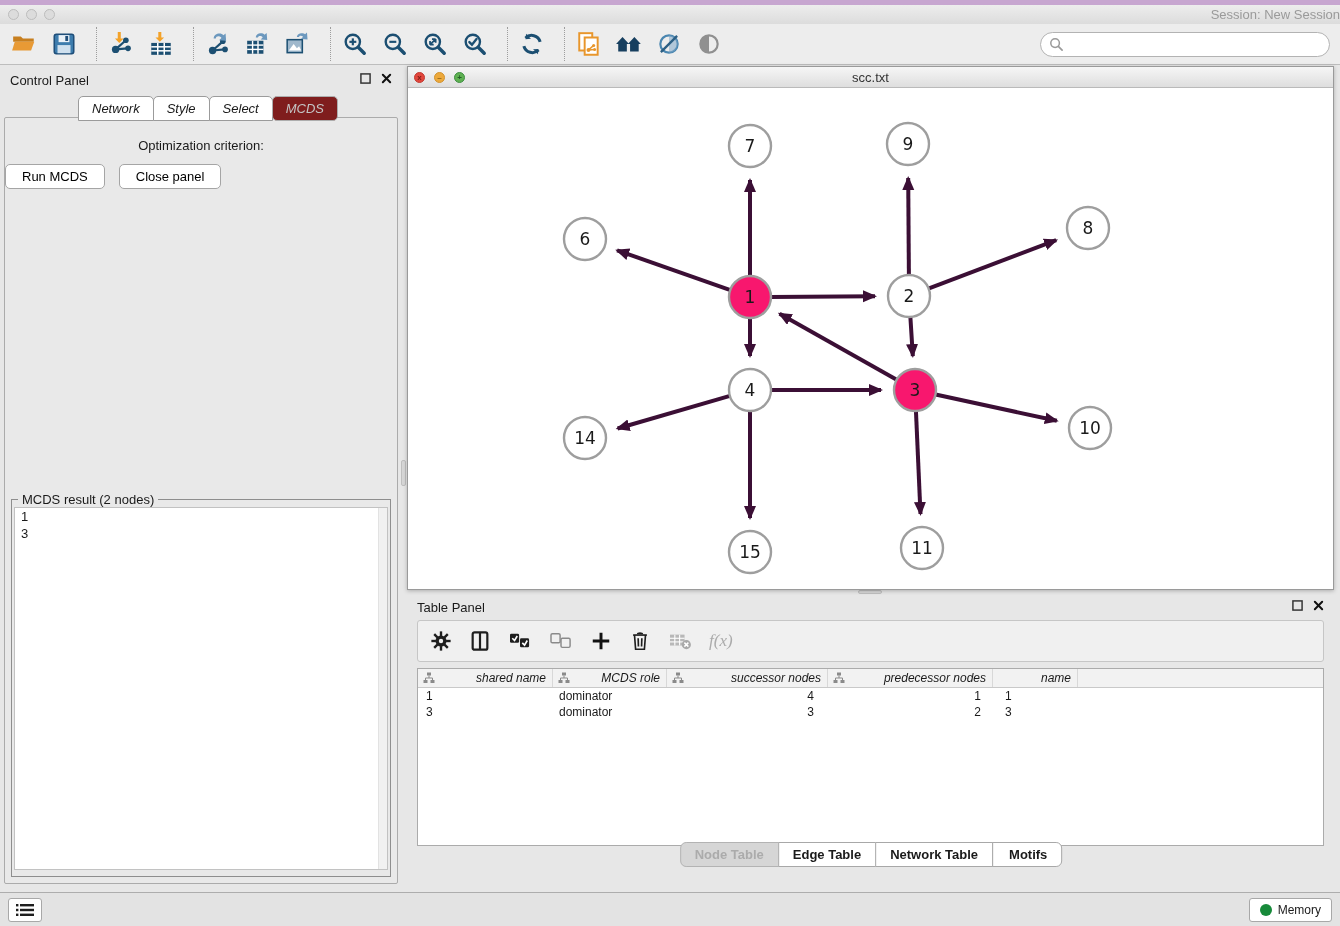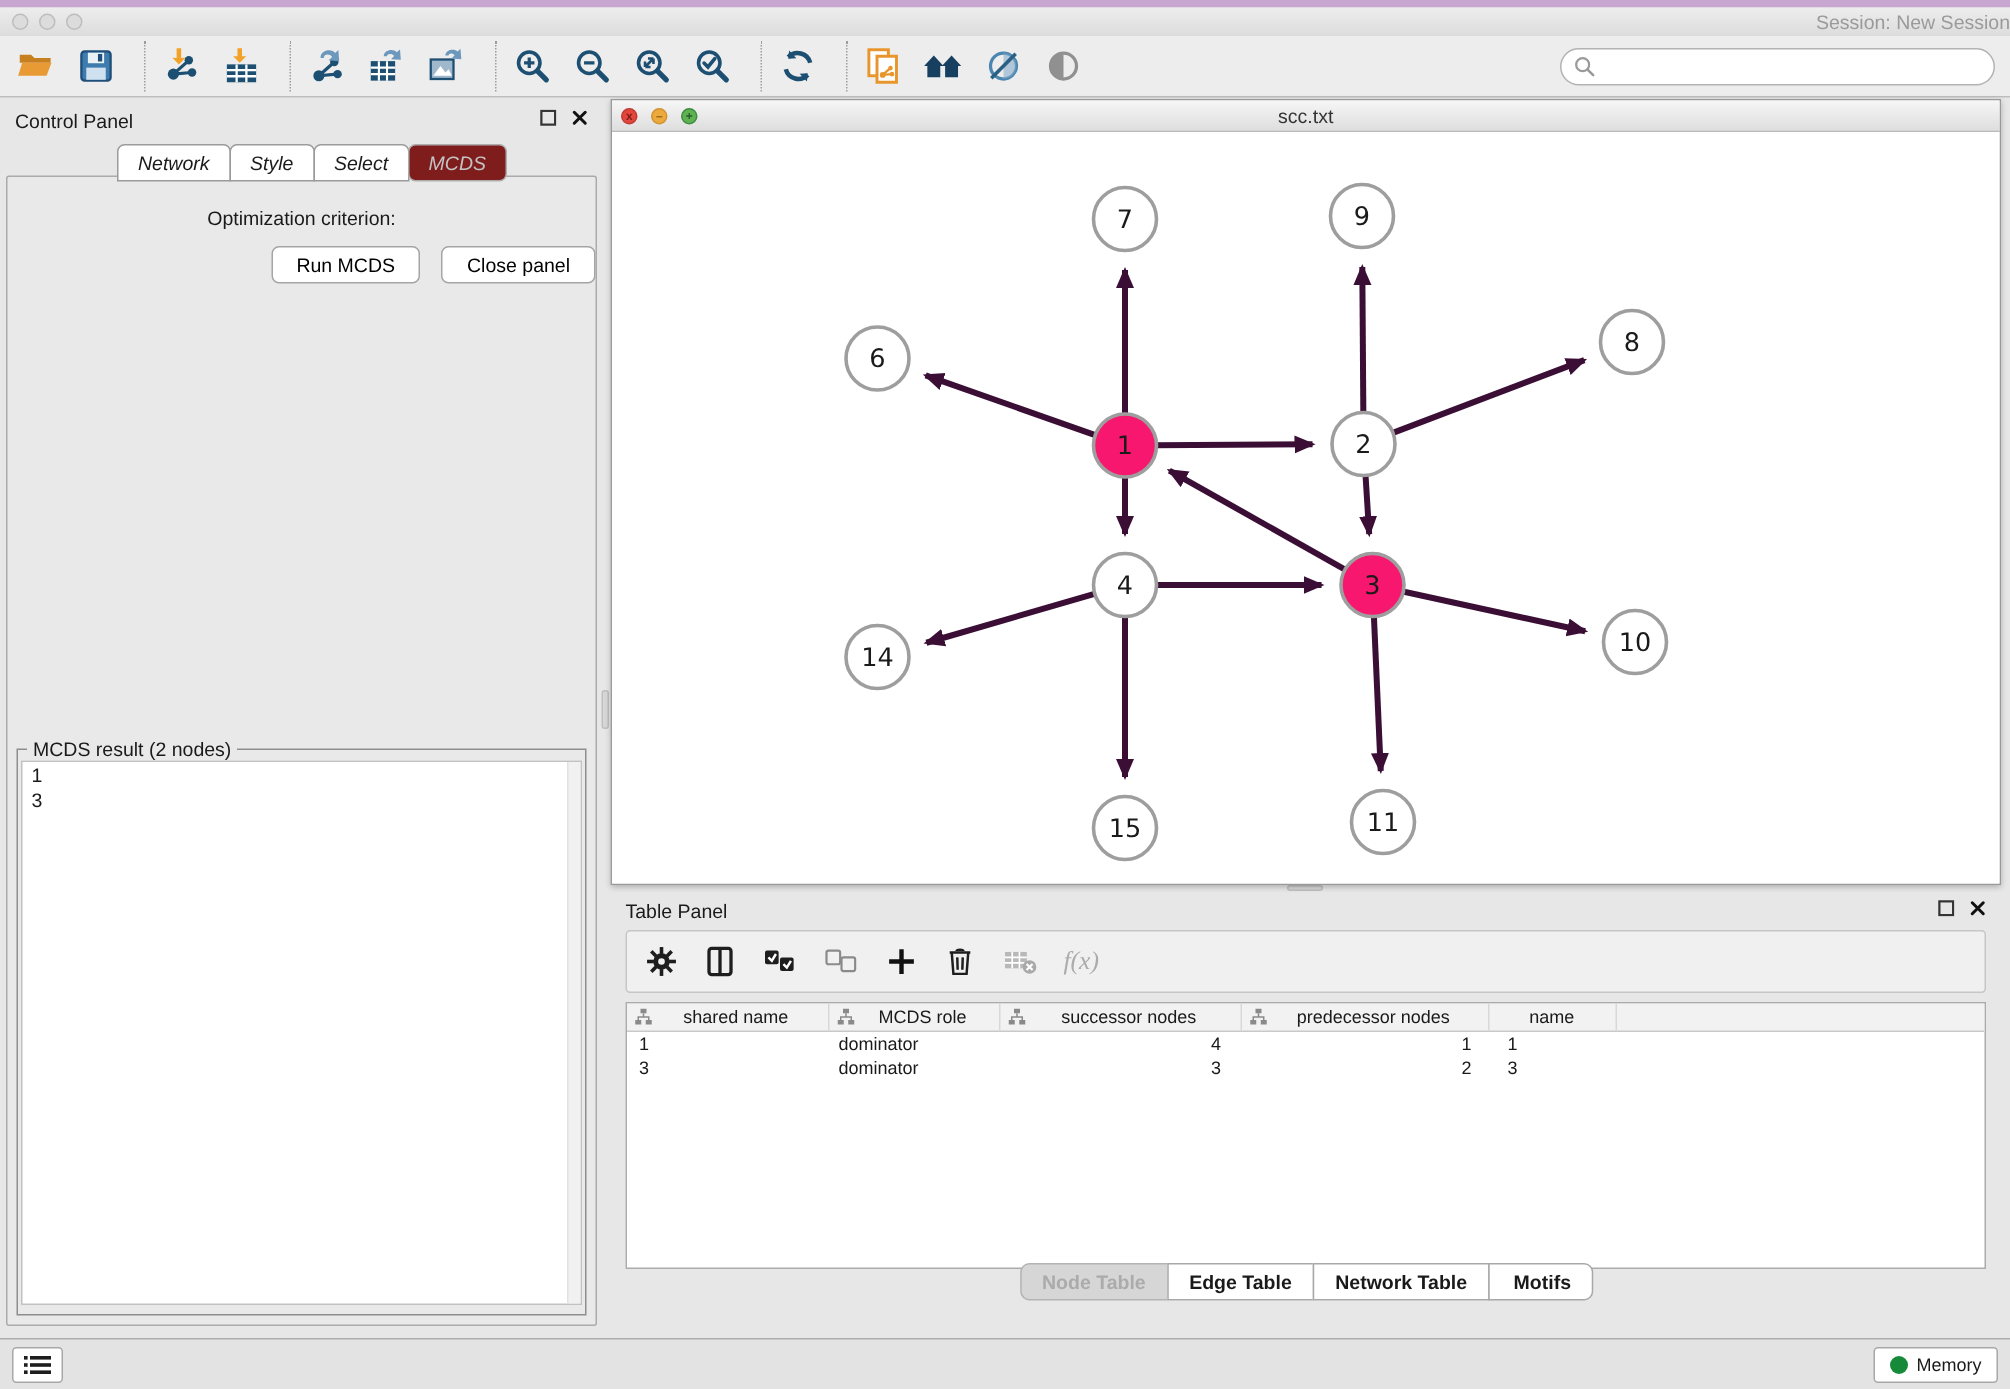--- a/index.html
+++ b/index.html
@@ -51,21 +51,21 @@
   .opt-label { text-align:center; margin-top:20px; font-size:13px; }
   .dropdown {
     position:relative; margin:9px auto 0; width:310px; height:24px;
     background:#fff; border:1px solid #A5A5A5; border-radius:5px;
     font-size:13px; line-height:22px; padding-left:10px; cursor:default;
   }
   .dd-arrows { position:absolute; right:8px; top:4px; display:flex; flex-direction:column; gap:2px; }
   .dd-arrows span { width:0; height:0; border-left:4px solid transparent; border-right:4px solid transparent; }
   .dd-up { border-bottom:5px solid #444; }
   .dd-down { border-top:5px solid #444; }
-  .cp-buttons { display:flex; justify-content:flex-end; gap:14px; margin-top:11px; }
+  .cp-buttons { display:flex; justify-content:flex-start; gap:14px; margin-top:11px; }
   .btn {
     background:#fff; border:1px solid #A5A5A5; border-radius:5px;
     font-size:13px; padding:4px 16px; font-family:"Liberation Sans",sans-serif; cursor:default;
   }
   .result-box {
     position:absolute; left:6px; right:6px; top:374px; bottom:6px;
     border:1px solid #8E8E8E; margin:0; padding:0 2px 2px;
   }
   .result-box legend { font-size:13px; padding:0 4px; margin-left:4px; }
   .result-inner { position:relative; width:100%; height:calc(100% - 4px); background:#fff; border:1px solid #C2C2C2; overflow:hidden; }
@@ -97,21 +97,21 @@
   .tp-header .panel-ctls { top:5px; }
   .tp-toolbar {
     position:absolute; left:10px; right:10px; top:25px; height:42px;
     background:#F0F0F0; border:1px solid #C6C6C6; border-radius:3px;
     display:flex; align-items:center; padding-left:12px; gap:17px;
   }
   .fx-label { font-family:"Liberation Serif",serif; font-style:italic; font-size:17px; color:#ABABAB; }
   .tp-table { position:absolute; left:10px; right:10px; top:73px; height:178px; background:#fff; border:1px solid #ABABAB; overflow:hidden; }
   .tbl-head { display:flex; height:19px; background:#F2F2F2; border-bottom:1px solid #C9C9C9; }
   .th { display:flex; align-items:center; border-right:1px solid #D8D8D8; font-size:12px; padding-left:5px; }
-  .th .th-label { flex:1; text-align:center; padding-right:6px; }
+  .th .th-label { flex:1; text-align:right; padding-right:6px;font-style:italic; }
   .tbl-row { display:flex; height:16px; font-size:12px; align-items:center; }
   .td { overflow:hidden; white-space:nowrap; }
   .c0 { width:135px; } .c1 { width:114px; } .c2 { width:161px; } .c3 { width:165px; } .c4 { width:85px; }
   .td.c0 { padding-left:8px; } .td.c1 { padding-left:6px; }
   .td.c2 { text-align:right; padding-right:14px; } .td.c3 { text-align:right; padding-right:12px; }
   .td.c4 { padding-left:12px; }
   .tp-tabs { position:absolute; bottom:21px; left:50%; transform:translateX(-50%); display:flex;font-weight:bold; }
   .tp-tab { background:#fff; border:1px solid #A8A8A8; padding:4px 14px; font-size:13px; margin-right:-1px; cursor:default; }
   .tp-tab:first-child { border-radius:6px 0 0 6px; }
   .tp-tab:last-child { border-radius:0 6px 6px 0;padding-left:16px; }

